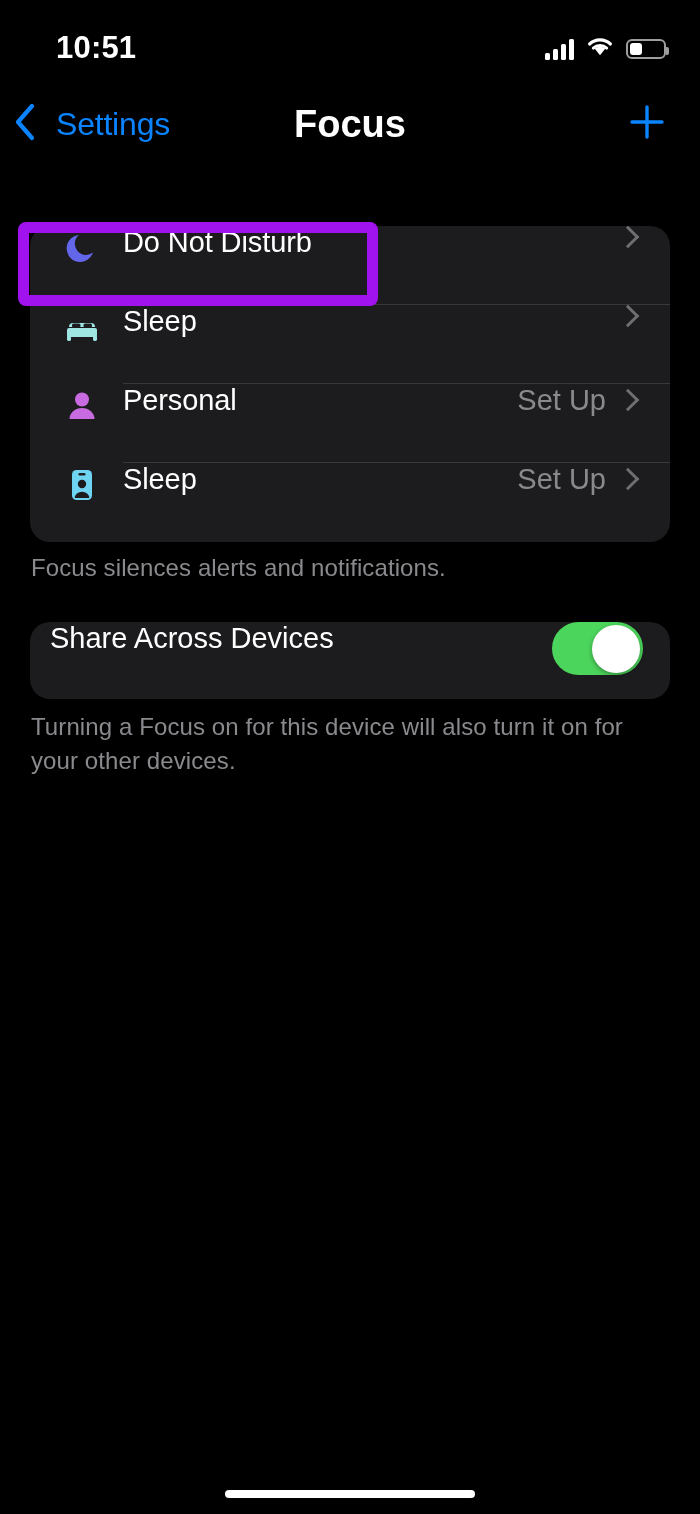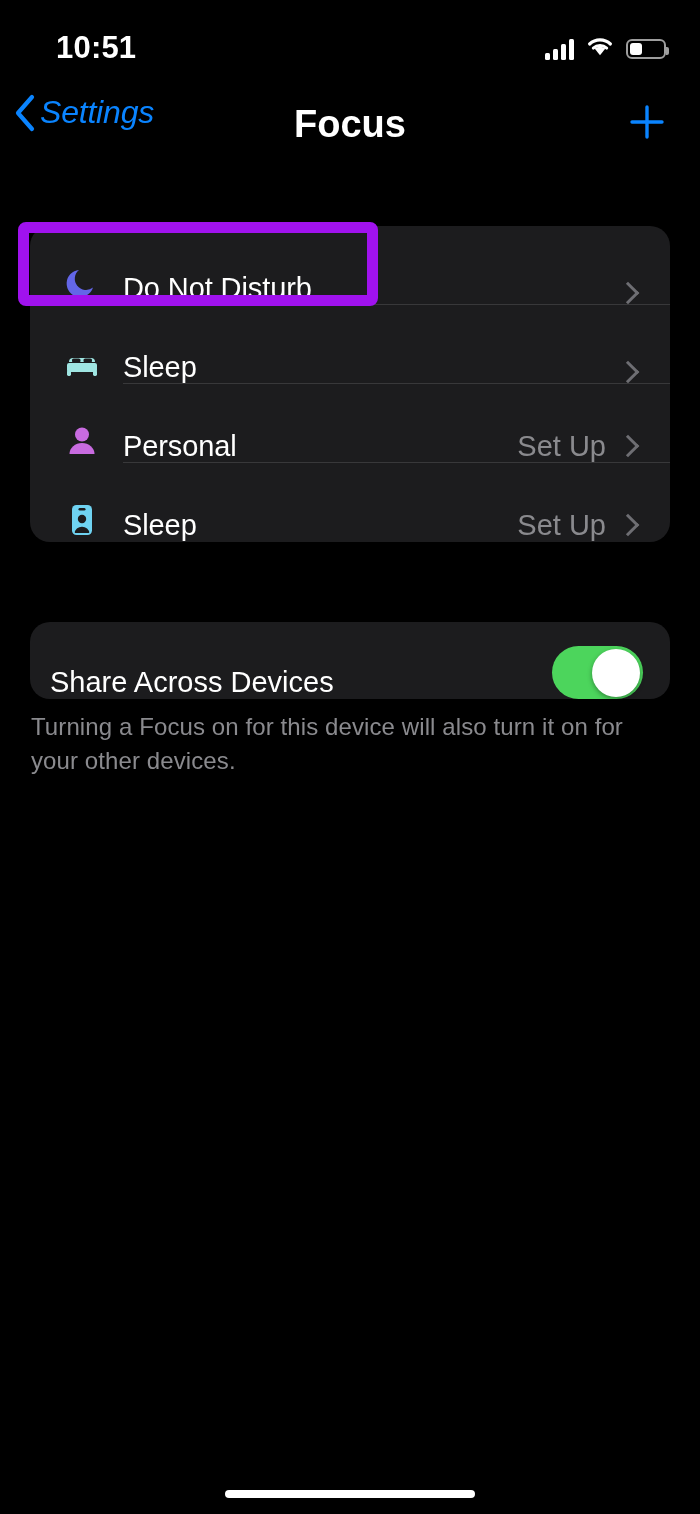--- a/index.html
+++ b/index.html
@@ -80,24 +80,23 @@
   #nav-bar {
     position: absolute;
     left: 0; top: 94px;
     width: 700px; height: 60px;
   }
   #nav-back {
     position: absolute;
     left: 14px; top: 0;
     height: 60px;
     display: flex;
-    align-items: flex-start;
-    gap: 4px;
-    cursor: pointer;
-    font-style: italic;
+    align-items: center;
+    gap: 20px;
+    cursor: pointer;
   }
   #nav-back-label {
     font-size: 32px;
     color: #0A84FF;
     letter-spacing: -0.2px;
   }
   #nav-title {
     position: absolute;
     left: 0; top: 0;
     width: 700px; height: 60px;
@@ -126,21 +125,21 @@
     border-radius: 20px;
     overflow: hidden;
   }
   #focus-card { top: 226px; }
   #share-card { top: 622px; }
 
   .row {
     position: relative;
     height: 79px;
     display: flex;
-    align-items: flex-end;
+    align-items: flex-start;
     cursor: pointer;
   }
   .row-icon {
     position: absolute;
     left: 30px;
     width: 44px; height: 44px;
     display: flex;
     align-items: center;
     justify-content: center;
   }
@@ -351,20 +350,21 @@
       </span>
       <span class="row-label">Sleep</span>
       <span class="row-right">
         <span class="row-value">Set Up</span>
         <span class="chevron"></span>
       </span>
     </div>
 
   </div>
 
+  <div id="focus-footnote" class="footnote">Focus silences alerts and notifications.</div>
 
   <div id="share-card" class="card">
     <div id="share-row" class="row">
       <span id="share-label">Share Across Devices</span>
       <span id="share-toggle">
         <span id="share-knob"></span>
       </span>
     </div>
   </div>
 

